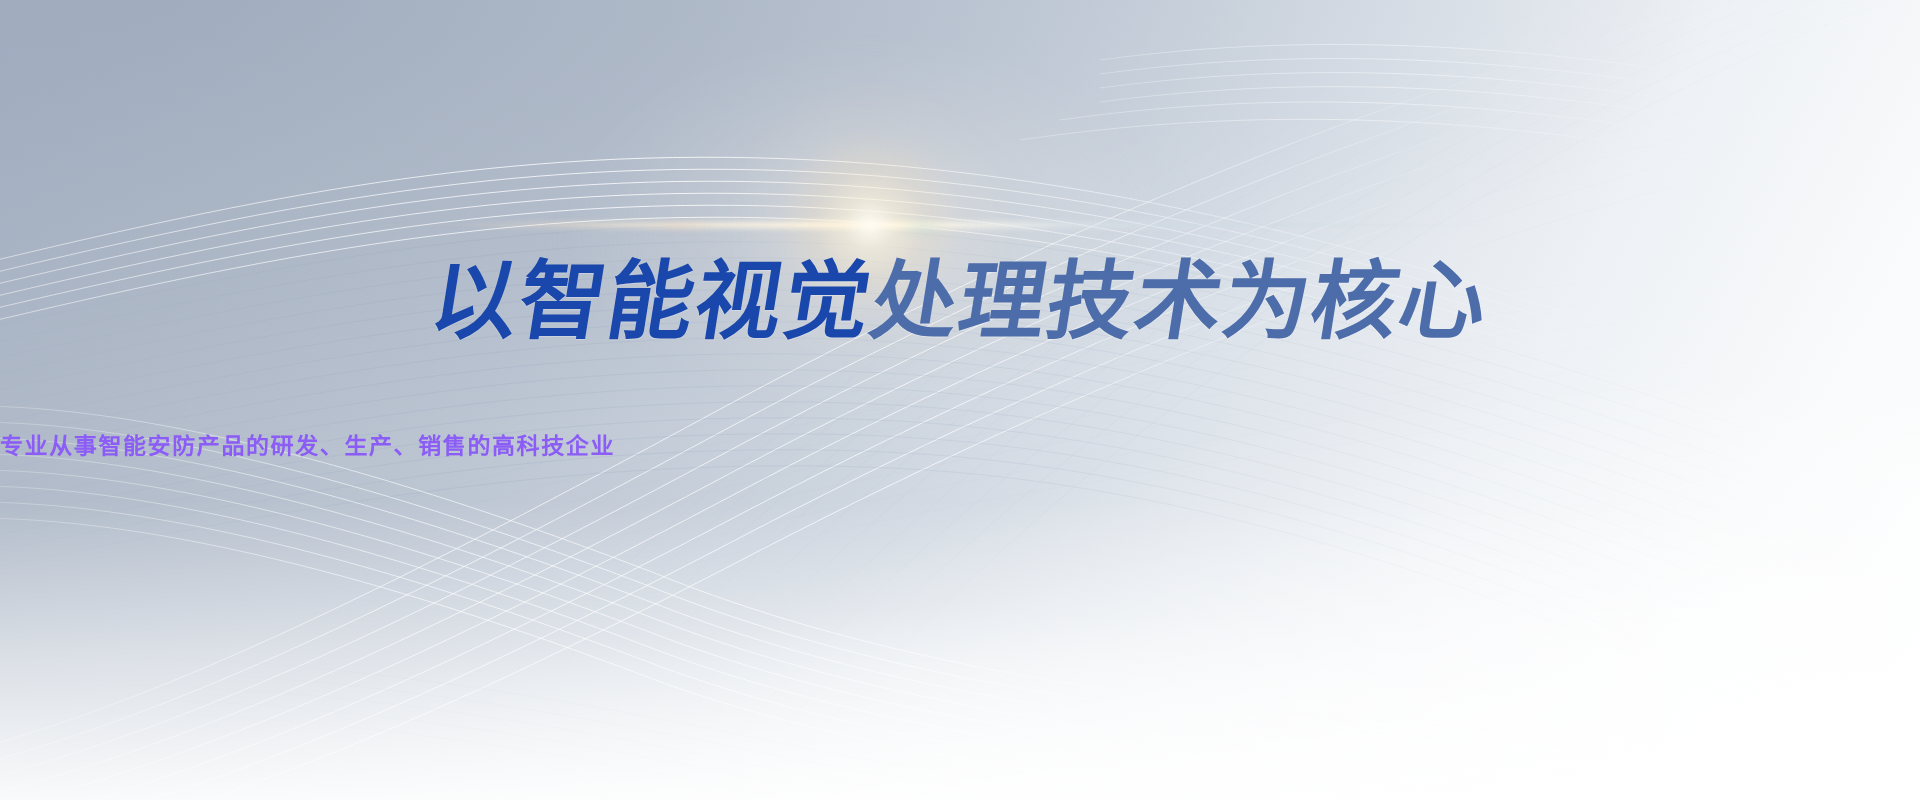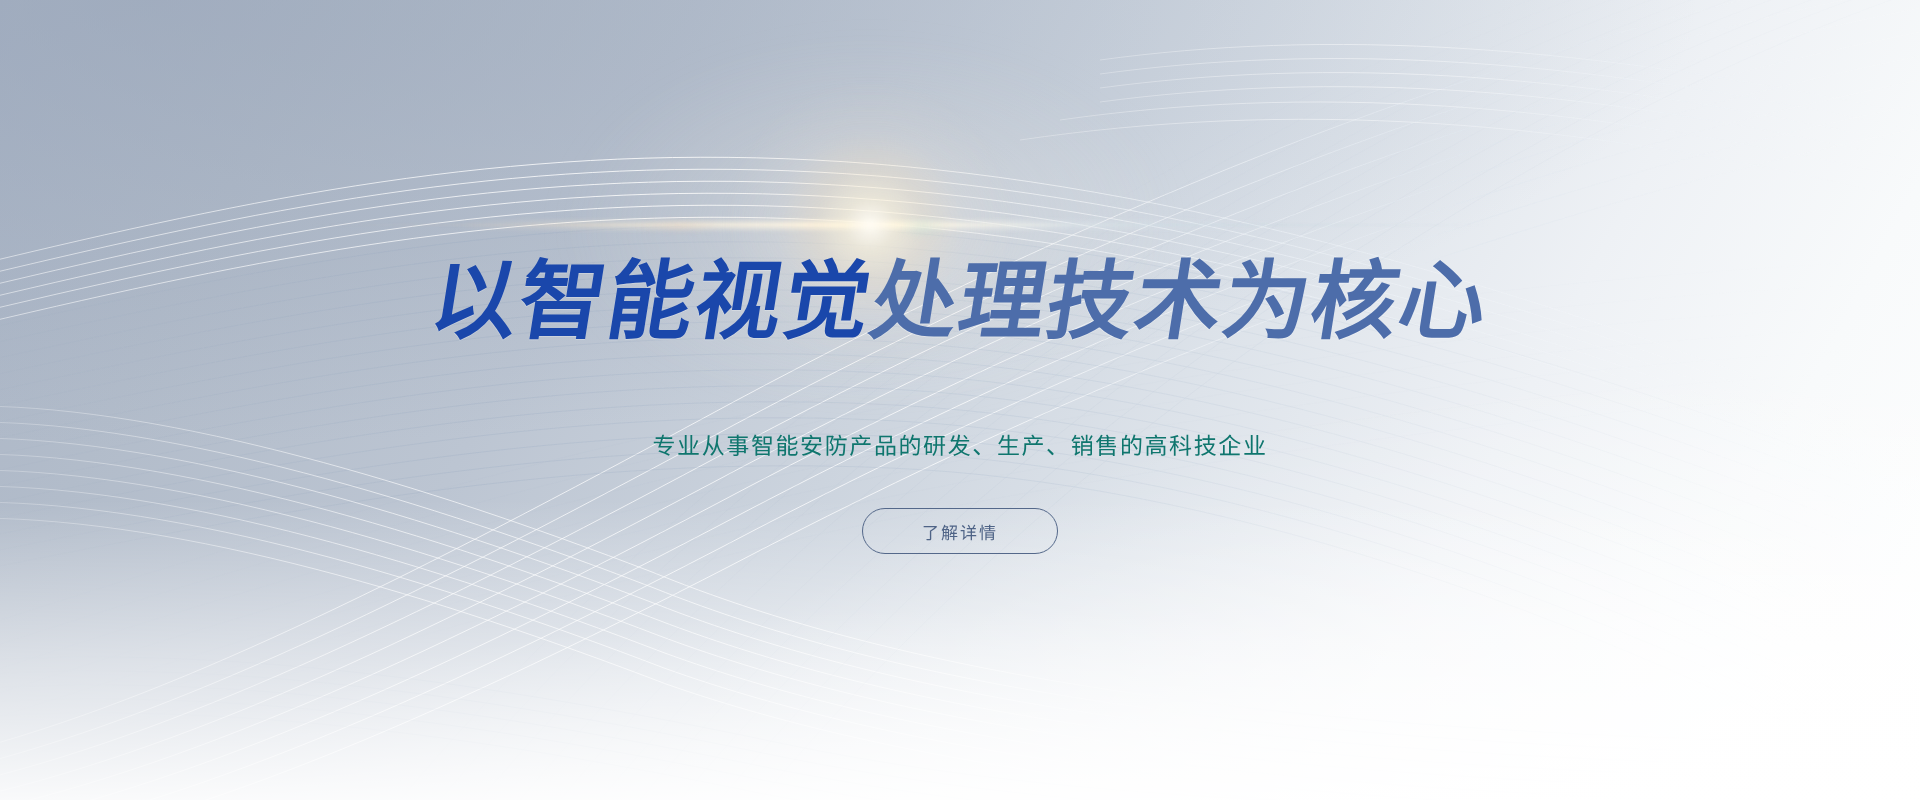--- a/index.html
+++ b/index.html
@@ -137,25 +137,24 @@
     text-shadow:0 1px 0 rgba(255,255,255,.25);
   }
   .headline .h-soft{
     color:#4d6daa;
     text-shadow:0 1px 0 rgba(255,255,255,.30);
   }
 
   .subtitle{
     position:absolute;
     top:404px;left:0;right:0;
-    text-align:center;
     font-size:23px;
     letter-spacing:1.6px;
-    color:#0f766e;
-    font-weight:400;
+    color:#8b5cf6;
+    font-weight:700;
     white-space:nowrap;
     user-select:none;
   }
 
   .cta-wrap{
     position:absolute;
     top:508px;left:0;right:0;
     display:flex;justify-content:center;
   }
   .cta-btn{
@@ -329,18 +328,15 @@
   <div class="sheen"></div>
 
   <div class="content">
 
     <h1 class="headline">
       <span class="h-strong">以智能视觉</span><span class="h-soft">处理技术为核心</span>
     </h1>
 
     <p class="subtitle">专业从事智能安防产品的研发、生产、销售的高科技企业</p>
 
-    <div class="cta-wrap">
-      <button type="button" class="cta-btn">了解详情</button>
-    </div>
 
   </div>
 </div>
 
 </body></html>

